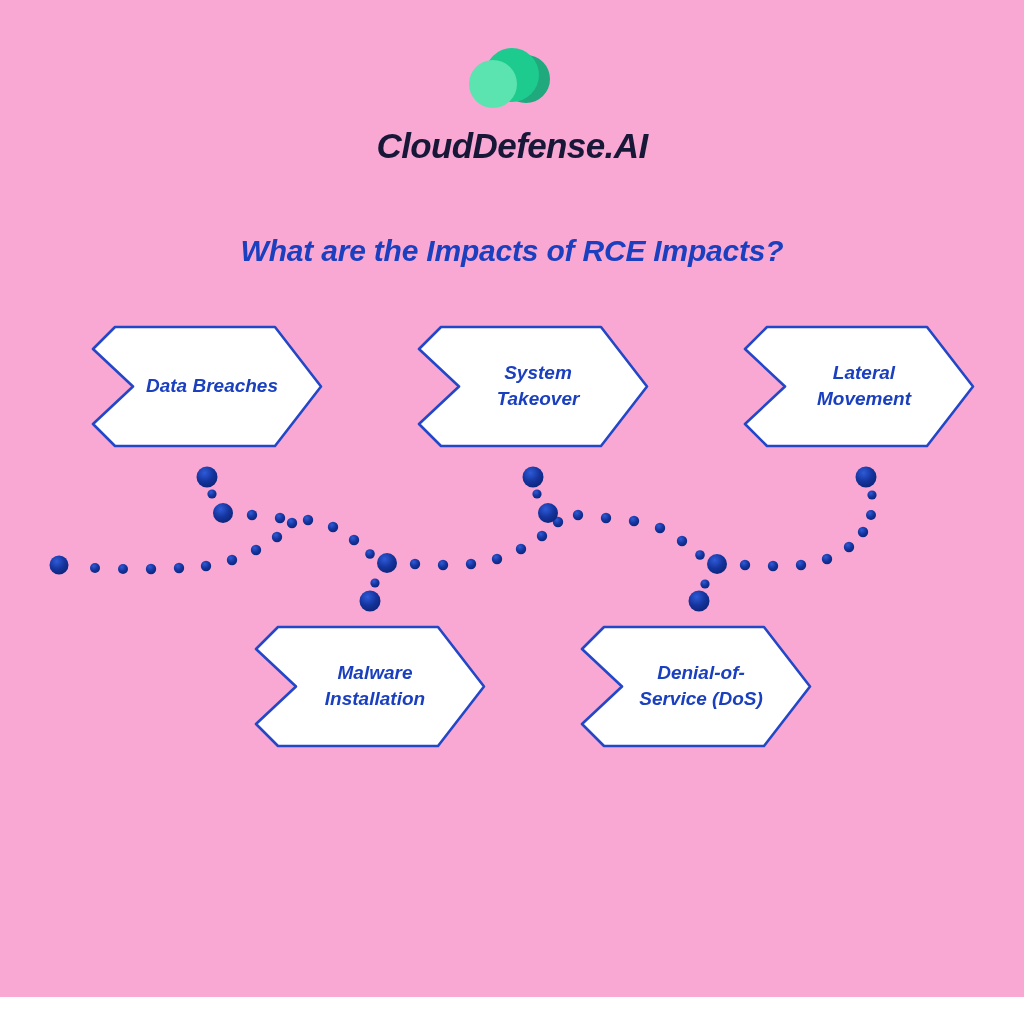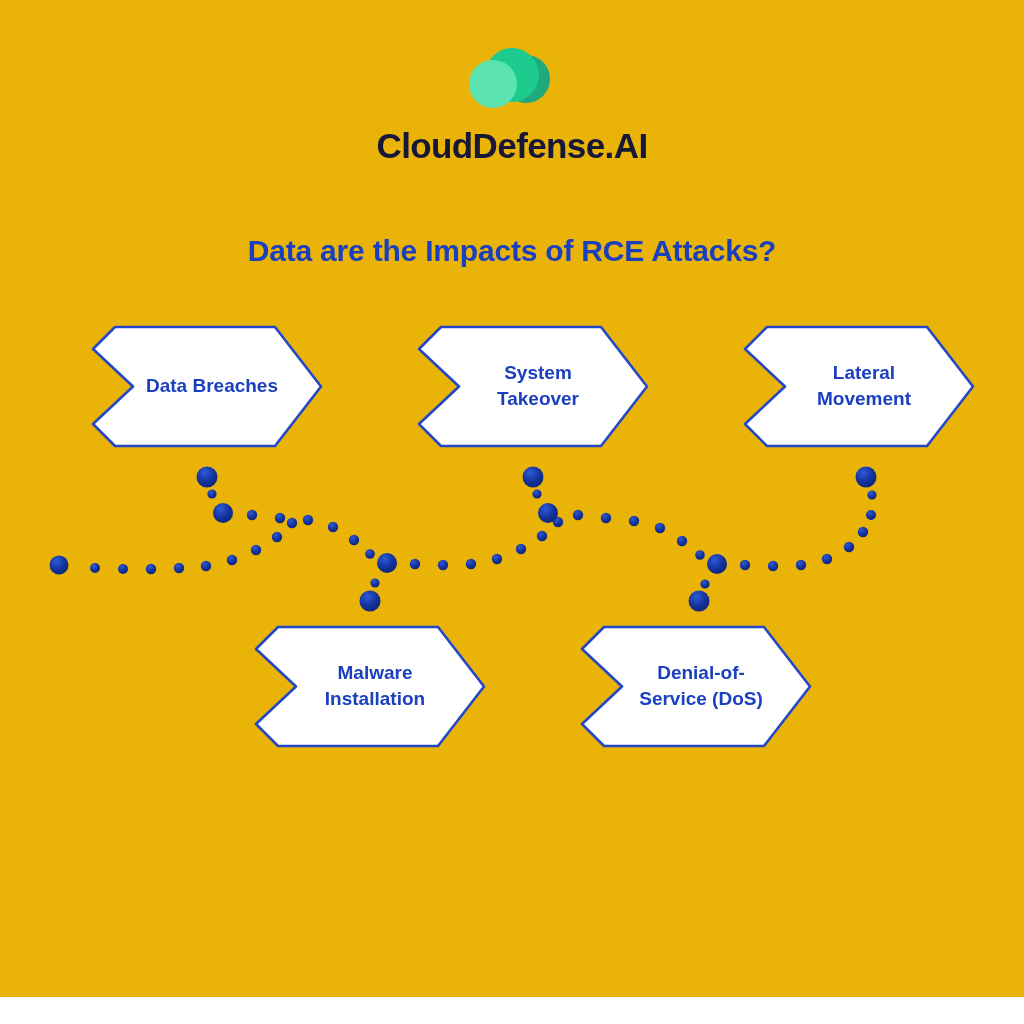--- a/index.html
+++ b/index.html
@@ -7,21 +7,22 @@
     width: 1024px;
     height: 1024px;
     background: #ffffff;
     font-family: "Liberation Sans", sans-serif;
     overflow: hidden;
   }
   #canvas {
     position: relative;
     width: 1024px;
     height: 997px;
-    background: #eab308;
+    background: #f9a8d4;
+    font-style: italic;
   }
 
   
   .brand {
     position: absolute;
     left: 0;
     top: 48px;
     width: 1024px;
     display: flex;
     flex-direction: column;
@@ -88,21 +89,21 @@
 
   <div class="brand">
     <svg class="logo-mark" viewBox="0 0 96 62">
       <circle cx="62" cy="31" r="24" fill="#1FA97C"></circle>
       <circle cx="48" cy="27" r="27" fill="#1DCB8E"></circle>
       <circle cx="29" cy="36" r="24" fill="#5BE3B0"></circle>
     </svg>
     <div class="brand-wordmark">CloudDefense.AI</div>
   </div>
 
-  <div class="headline">Data are the Impacts of RCE Attacks?</div>
+  <div class="headline">What are the Impacts of RCE Impacts?</div>
 
   <svg id="diagram" viewBox="0 0 1024 1024">
     <defs>
       <radialGradient id="dotGrad" cx="38%" cy="30%" r="78%">
         <stop offset="0%" stop-color="#2E5BD8"></stop>
         <stop offset="55%" stop-color="#14339C"></stop>
         <stop offset="100%" stop-color="#0C2475"></stop>
       </radialGradient>
     </defs>
     <g id="dots-layer">

